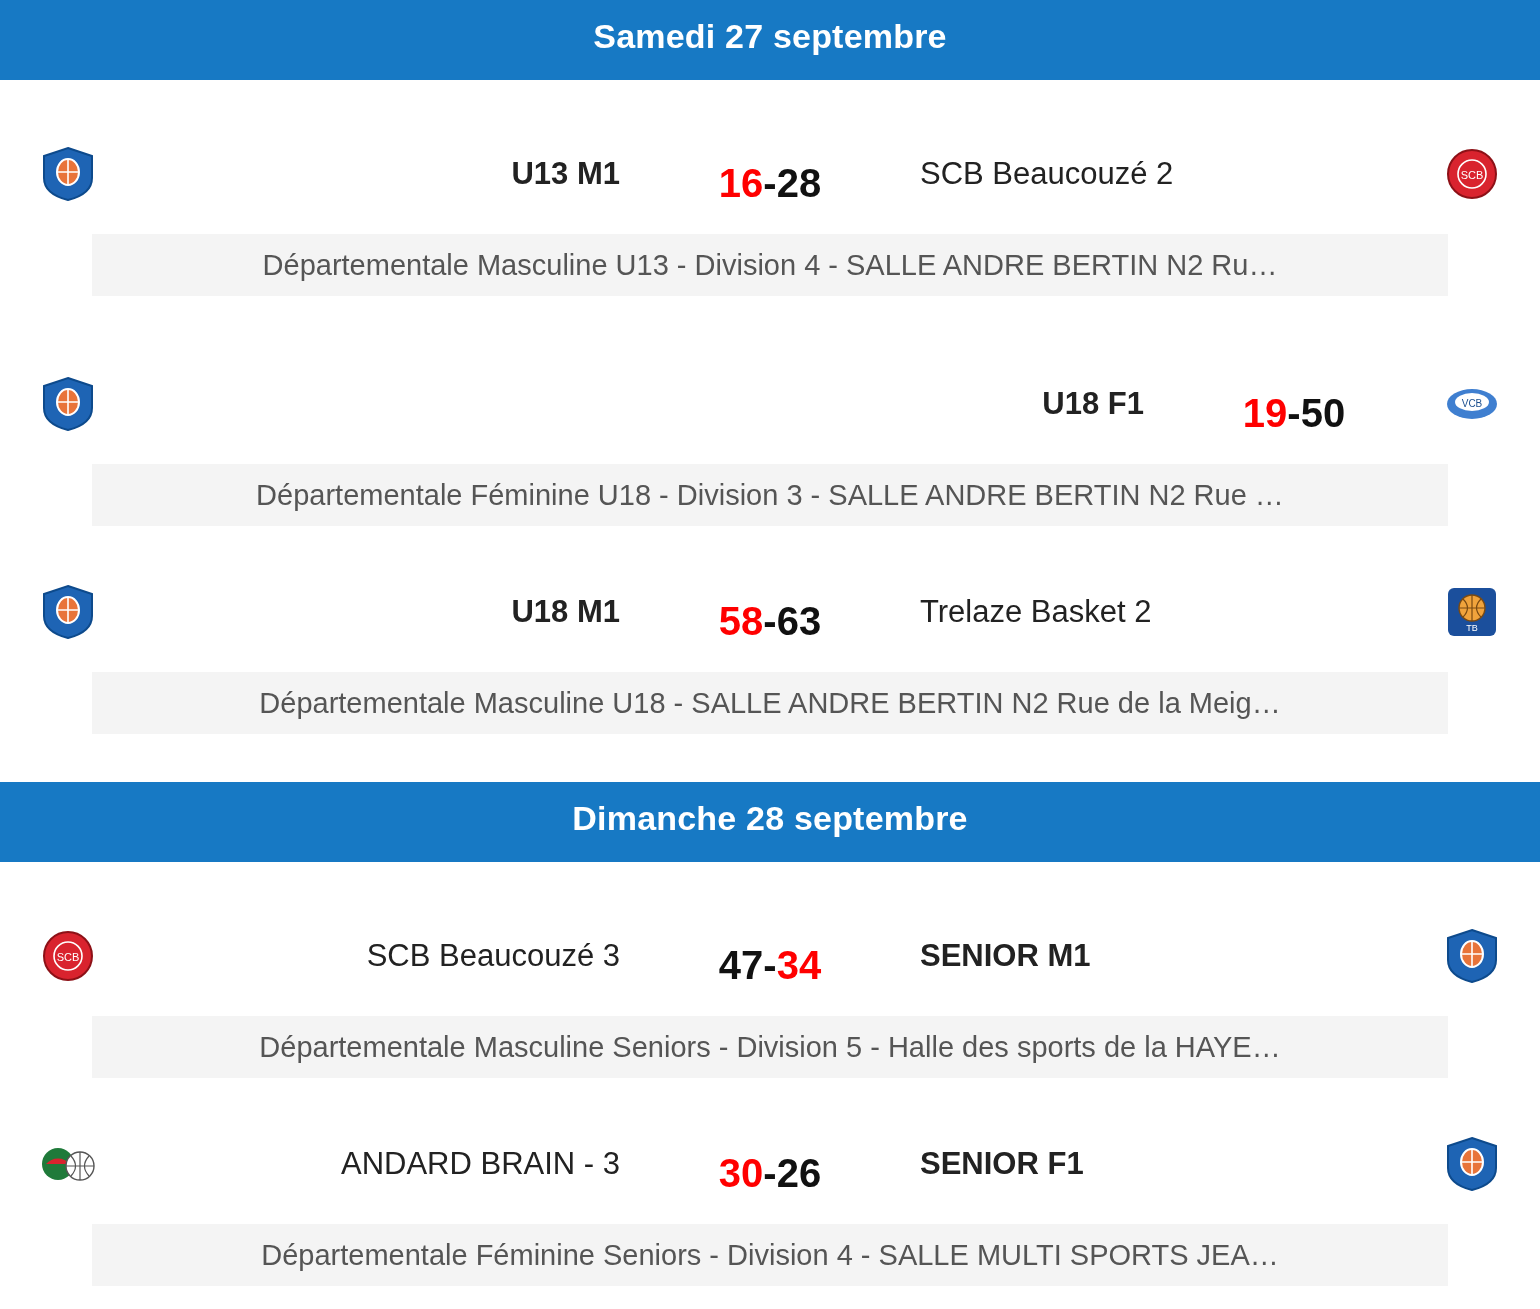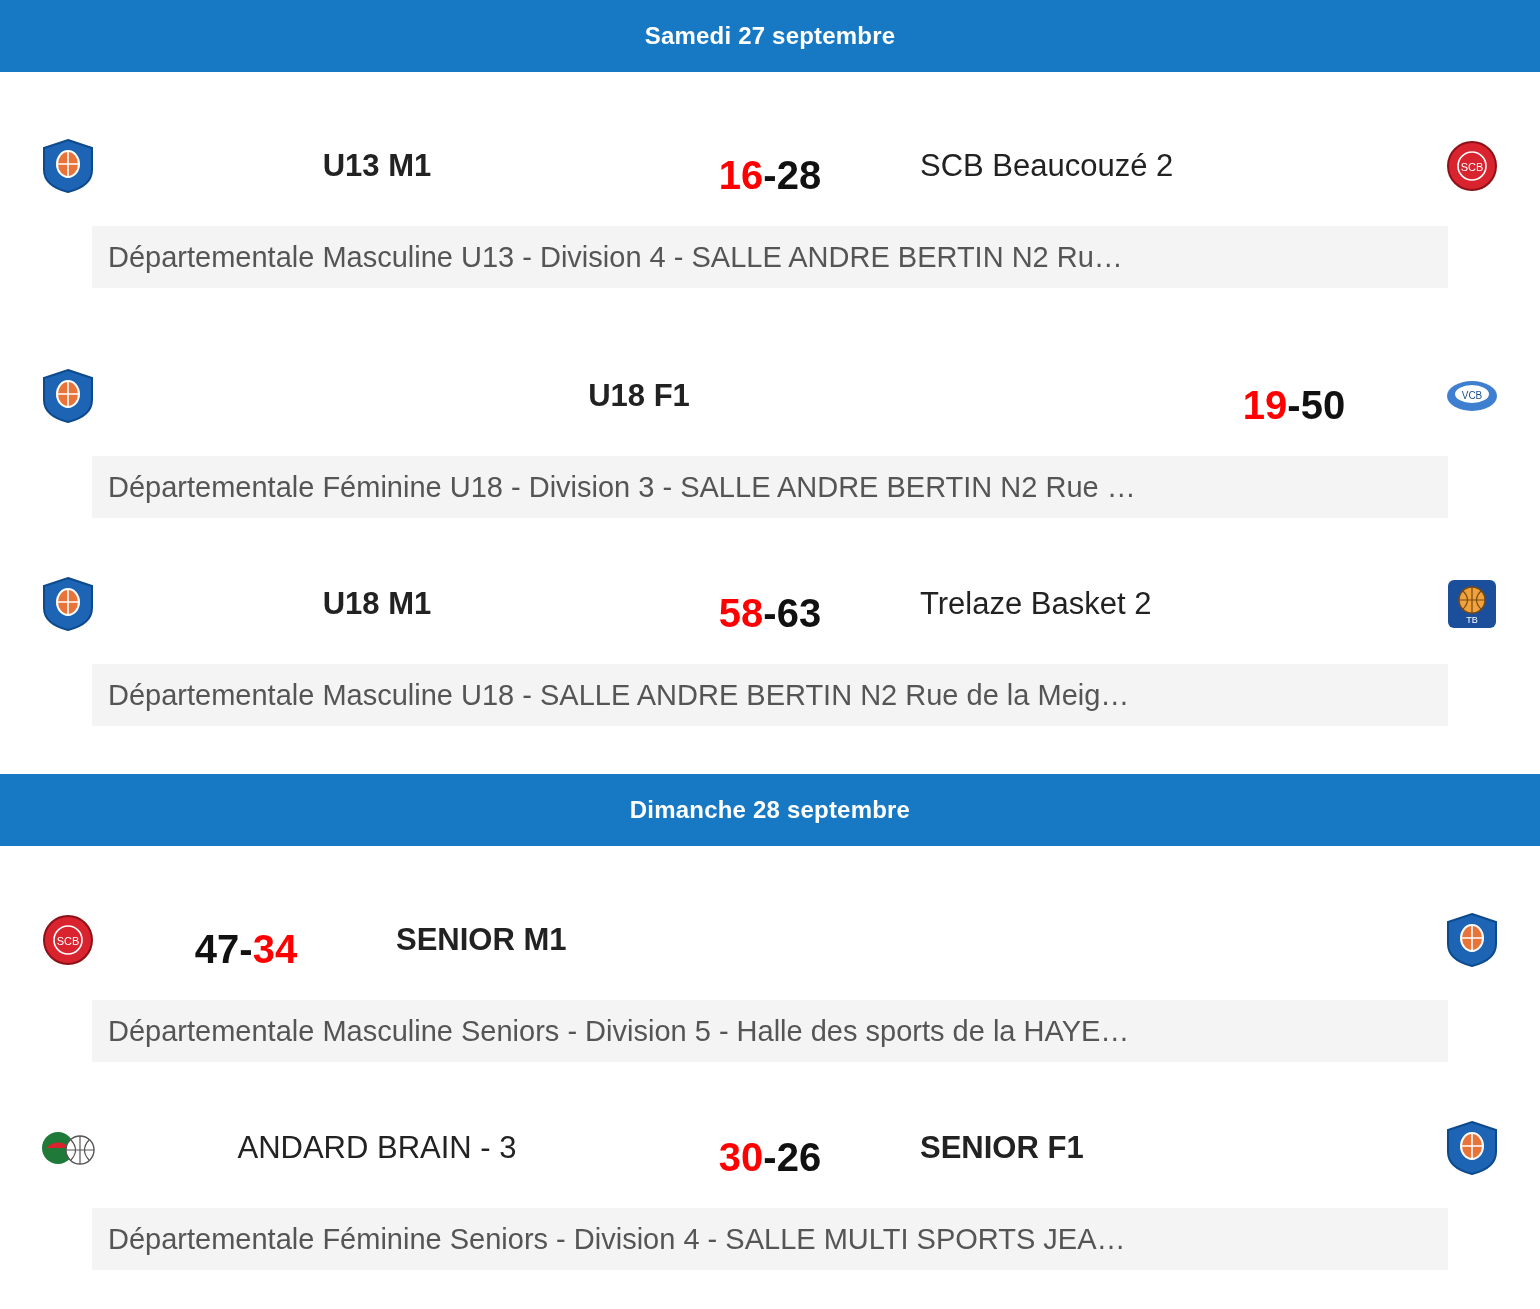--- a/index.html
+++ b/index.html
@@ -15,24 +15,24 @@
     overflow: hidden;
   }
   .page {
     width: 1540px;
     position: relative;
   }
   
   .day-header {
     background: #1779c4;
     color: #ffffff;
-    font-size: 24px;
+    font-size: 34px;
     font-weight: bold;
     text-align: center;
-    height: 72px;
+    height: 80px;
     line-height: 72px;
     letter-spacing: 0.2px;
   }
   
   .match {
     width: 100%;
   }
   .match-row {
     display: flex;
     align-items: center;
@@ -46,21 +46,21 @@
     flex: 0 0 56px;
     display: flex;
     align-items: center;
     justify-content: center;
   }
   .logo svg { display: block; }
   .team-left {
     flex: 1 1 0;
     padding-left: 38px;
     font-size: 31px;
-    text-align: center;
+    text-align: right;
     white-space: nowrap;
     overflow: hidden;
   }
   .team-right {
     flex: 1 1 0;
     padding-right: 38px;
     font-size: 31px;
     text-align: left;
     white-space: nowrap;
     overflow: hidden;
@@ -83,20 +83,21 @@
     background: #f4f4f4;
     color: #555555;
     font-size: 29px;
     height: 62px;
     line-height: 62px;
     padding: 0 16px;
     box-sizing: border-box;
     white-space: nowrap;
     overflow: hidden;
     text-overflow: ellipsis;
+    text-align: center;
   }
   .gap-sm { height: 26px; }
   .gap-md { height: 34px; }
   .gap-lg { height: 48px; }
 </style>
 </head>
 <body>
 
 <div class="page">
 
@@ -191,20 +192,21 @@
 
   <div class="match">
     <div class="match-row">
       <span class="logo">
         <svg width="52" height="52" viewBox="0 0 52 52">
           <circle cx="26" cy="26" r="24" fill="#d9232e" stroke="#8d1117" stroke-width="2"></circle>
           <circle cx="26" cy="26" r="14" fill="none" stroke="#ffffff" stroke-width="1.6"></circle>
           <text x="26" y="31" font-size="11" font-family="Liberation Sans, sans-serif" fill="#ffffff" text-anchor="middle">SCB</text>
         </svg>
       </span>
+      <span class="team-left">SCB Beaucouzé 3</span>
       <span class="score">
         <span class="sc-win">47</span><span class="sep">-</span><span class="sc-lose">34</span>
       </span>
       <span class="team-right team-bold">SENIOR M1</span>
       <span class="logo">
         <svg width="52" height="56" viewBox="0 0 52 56">
           <path d="M26 2 L50 10 L50 32 Q50 48 26 54 Q2 48 2 32 L2 10 Z" fill="#1e64b4" stroke="#0d4a8c" stroke-width="2"></path>
           <ellipse cx="26" cy="26" rx="11" ry="13" fill="#e8743a" stroke="#ffffff" stroke-width="2"></ellipse>
           <path d="M15 26 H37 M26 13 V39" stroke="#ffffff" stroke-width="1.6" fill="none"></path>
         </svg>

